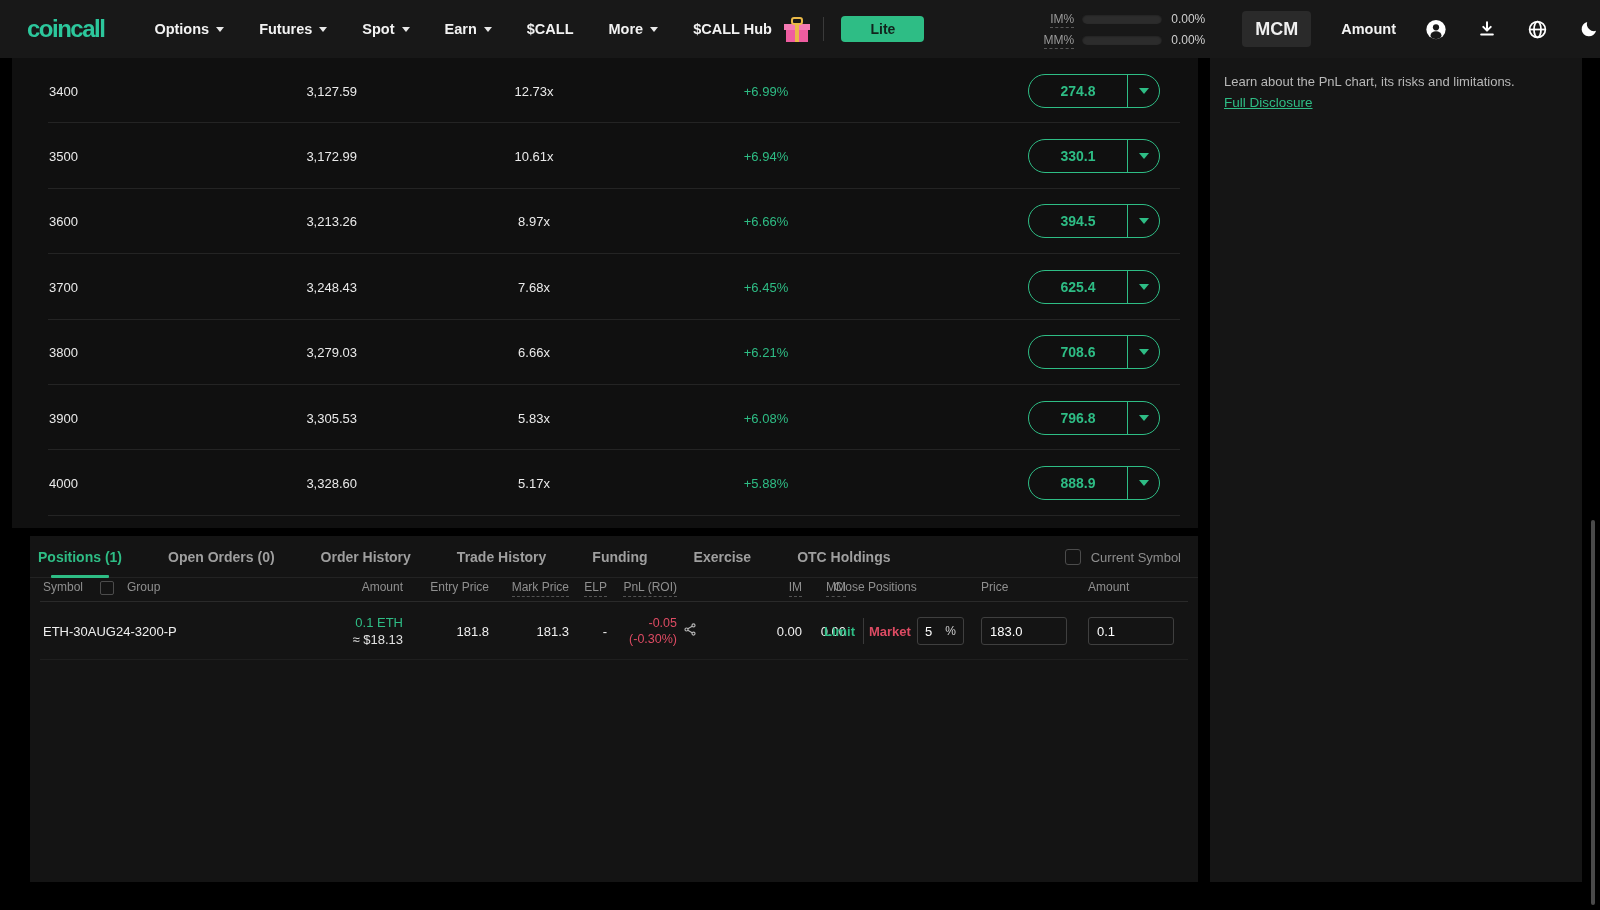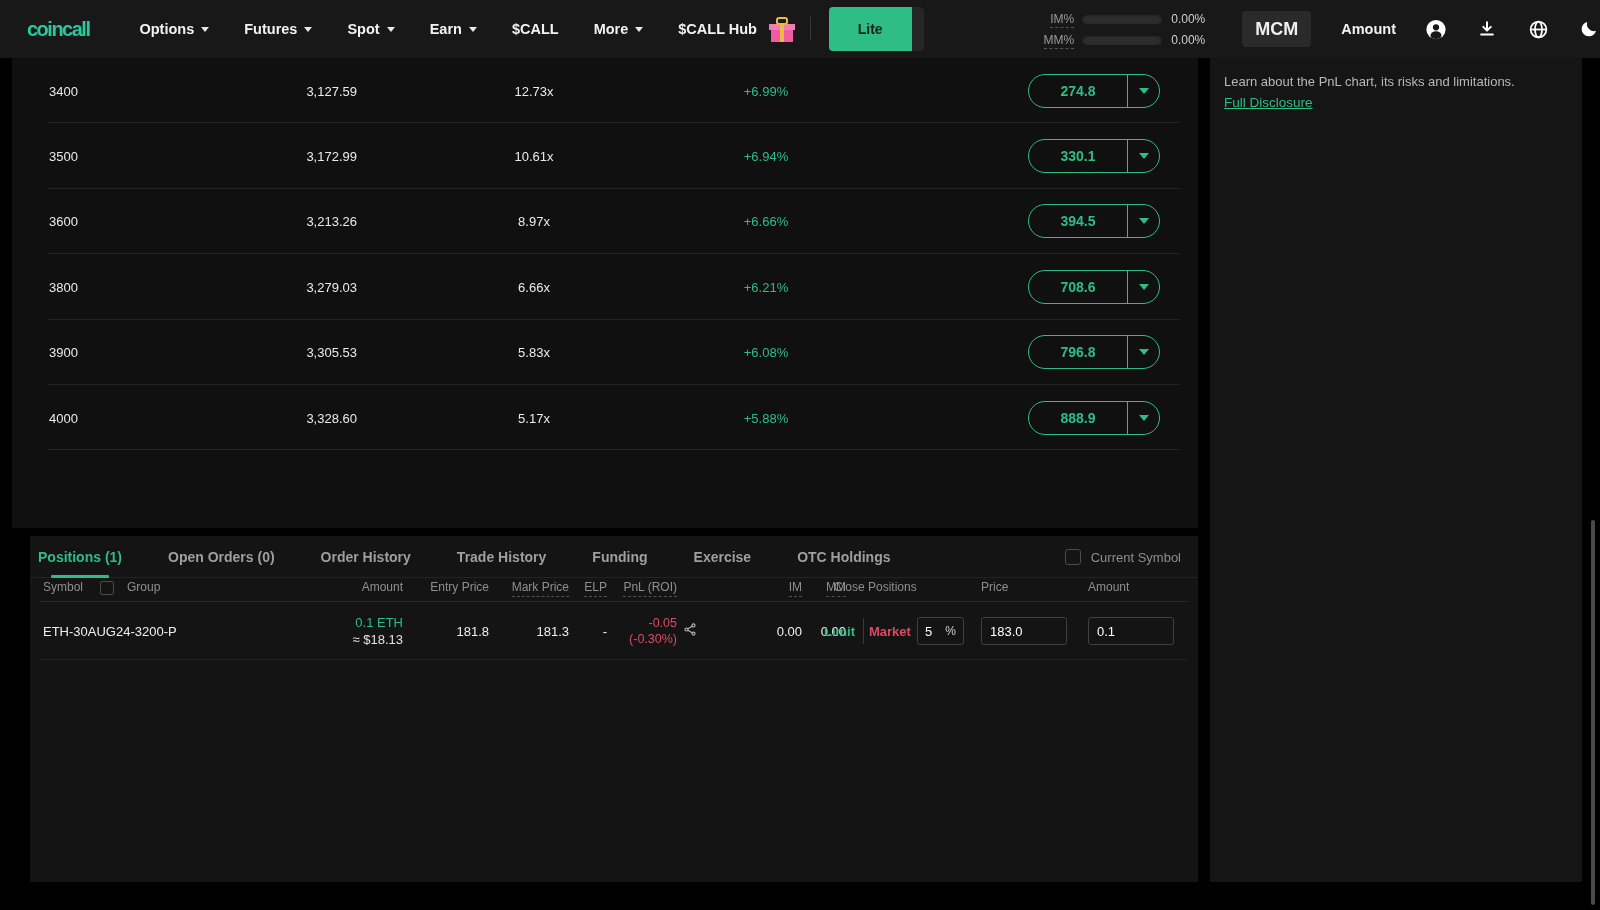--- a/index.html
+++ b/index.html
@@ -9,39 +9,39 @@
     font-family:"Liberation Sans", sans-serif; color:#e8e8e8;
     -webkit-font-smoothing:antialiased;
   }
 
   
   .navbar {
     position:absolute; top:0; left:0; width:1600px; height:58px;
     background:#181818; display:flex; align-items:center;
   }
   .logo {
-    margin-left:27px; font-size:20px; font-weight:800; letter-spacing:-1.5px;
+    margin-left:27px; font-size:24px; font-weight:800; letter-spacing:-1.5px;
     color:#2cc79c; cursor:pointer;
   }
   .menu { display:flex; align-items:center; gap:35px; margin-left:50px; }
   .menu-item {
     display:flex; align-items:center; gap:7px; font-size:14.5px; font-weight:600;
     color:#f2f2f2; cursor:pointer; white-space:nowrap;
   }
   .caret-w { width:0; height:0; border-left:4.5px solid transparent;
     border-right:4.5px solid transparent; border-top:5.5px solid #e8e8e8; }
   .gift { position:relative; width:26px; height:25px; margin-left:12px; cursor:pointer; }
   .gift-body { position:absolute; bottom:0; left:2px; width:22px; height:14px; background:#ef5da0; }
   .gift-lid  { position:absolute; top:7px; left:0; width:26px; height:6px; background:#f47ab3; }
   .gift-bow  { position:absolute; top:0; left:7px; width:12px; height:8px;
     border:2px solid #eab948; border-radius:3px; background:transparent; }
   .gift-ribbon { position:absolute; bottom:0; left:11px; width:4px; height:19px; background:#eab948; }
   .nav-divider { width:1px; height:24px; background:#3a3a3a; margin:0 18px 0 26px; }
   .mode-toggle { display:flex; background:#262626; border-radius:4px; overflow:hidden; }
-  .mode-btn { height:44px; padding:0 29px; display:flex; align-items:center;
+  .mode-btn { height:26px; padding:0 29px; display:flex; align-items:center;
     font-size:14px; font-weight:600; cursor:pointer; border:none; background:transparent; color:#fff;
     font-family:"Liberation Sans", sans-serif; }
   .mode-btn.active { background:#2ebd85; color:#12241d; }
 
   .margin-block { margin-left:108px; display:flex; flex-direction:column; gap:7px; }
   .margin-row { display:flex; align-items:center; }
   .margin-label { width:42px; text-align:right; font-size:12px; color:#9a9a9a; }
   .margin-label i { font-style:normal; border-bottom:1px dashed #565656; padding-bottom:1px; }
   .margin-bar { width:80px; height:10px; margin-left:8px; border-radius:5px;
     background:#2c2c2c; box-shadow:inset 0 1px 2px rgba(0,0,0,.6); position:relative; overflow:hidden; }
@@ -292,20 +292,33 @@
     <span class="ocell c-chg">+6.66%</span>
     <div class="pill">
       <span class="pill-val">394.5</span>
       <span class="pill-sep"></span>
       <span class="pill-caret-box">
         <span class="caret-g"></span>
       </span>
     </div>
   </div>
 
+  <div class="orow">
+    <span class="ocell c-strike">3700</span>
+    <span class="ocell c-price">3,248.43</span>
+    <span class="ocell c-lev">7.68x</span>
+    <span class="ocell c-chg">+6.45%</span>
+    <div class="pill">
+      <span class="pill-val">625.4</span>
+      <span class="pill-sep"></span>
+      <span class="pill-caret-box">
+        <span class="caret-g"></span>
+      </span>
+    </div>
+  </div>
 
   <div class="orow">
     <span class="ocell c-strike">3800</span>
     <span class="ocell c-price">3,279.03</span>
     <span class="ocell c-lev">6.66x</span>
     <span class="ocell c-chg">+6.21%</span>
     <div class="pill">
       <span class="pill-val">708.6</span>
       <span class="pill-sep"></span>
       <span class="pill-caret-box">

